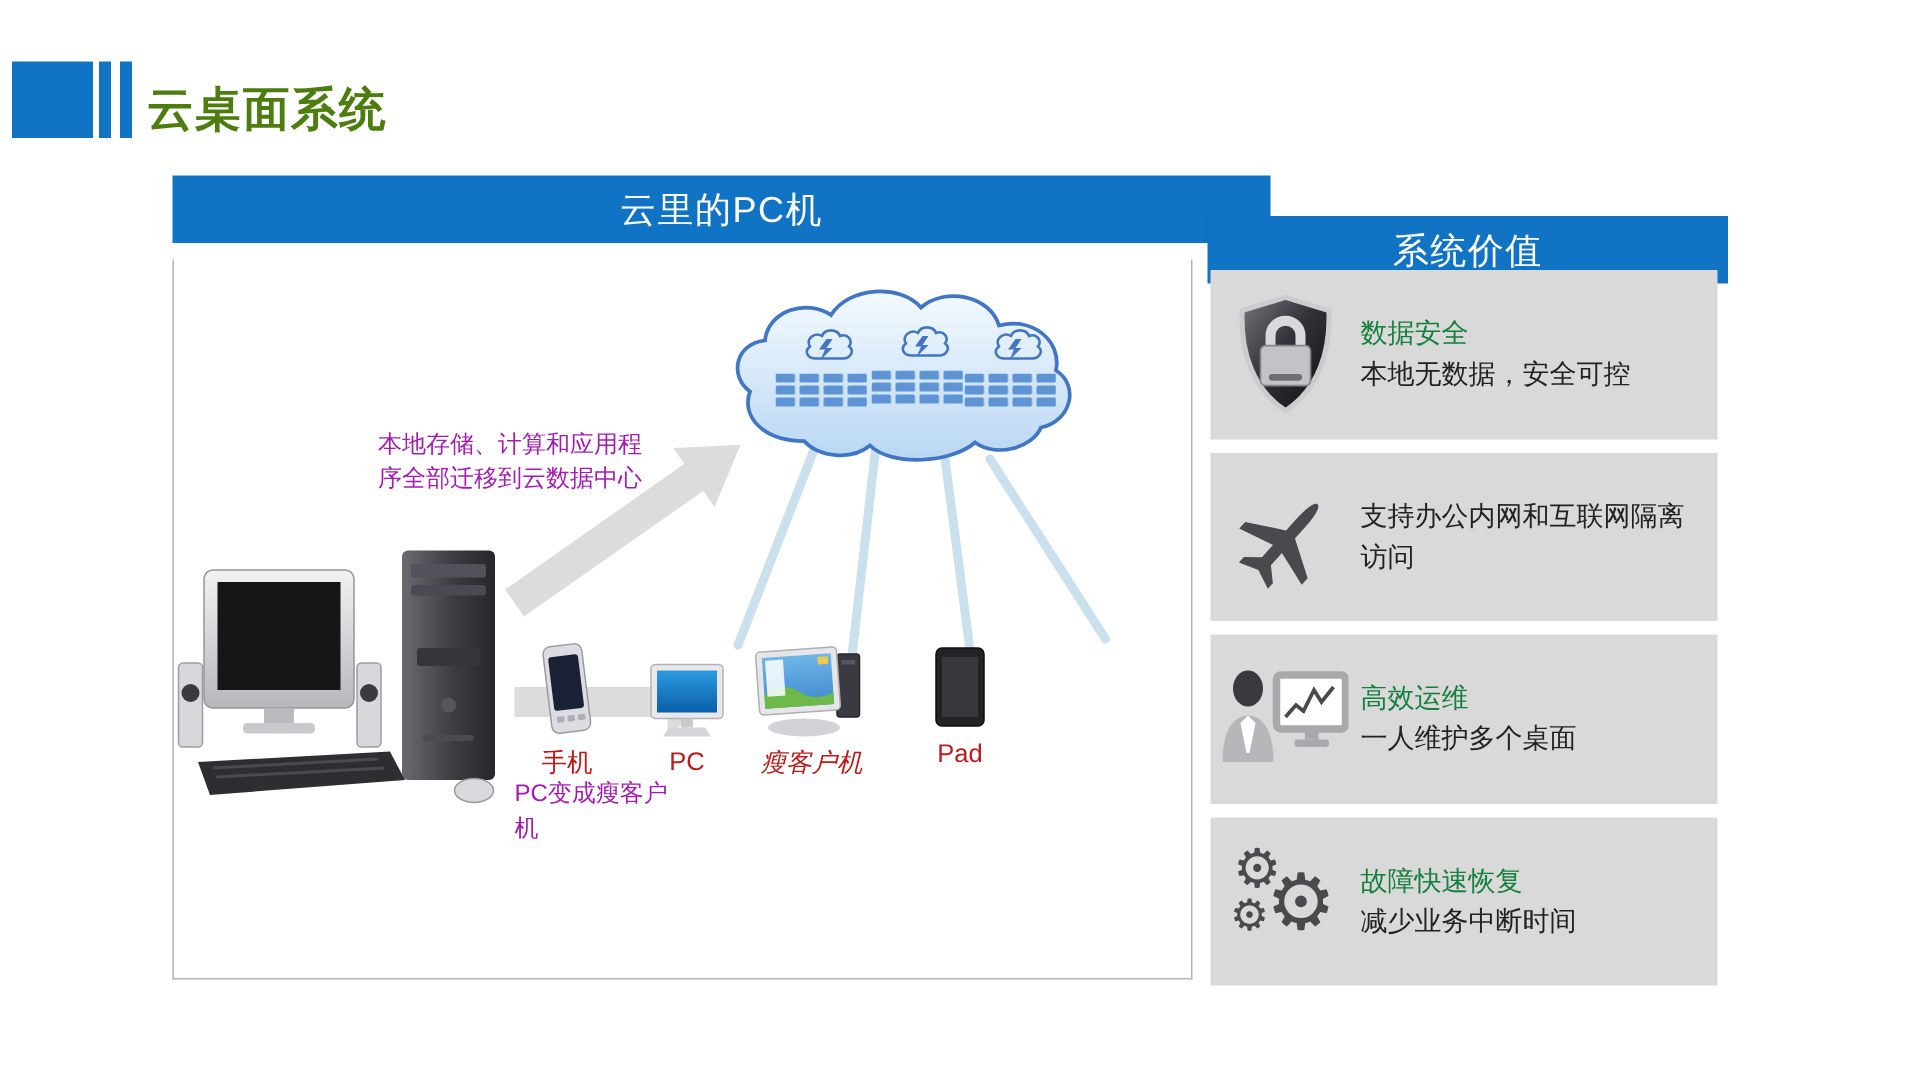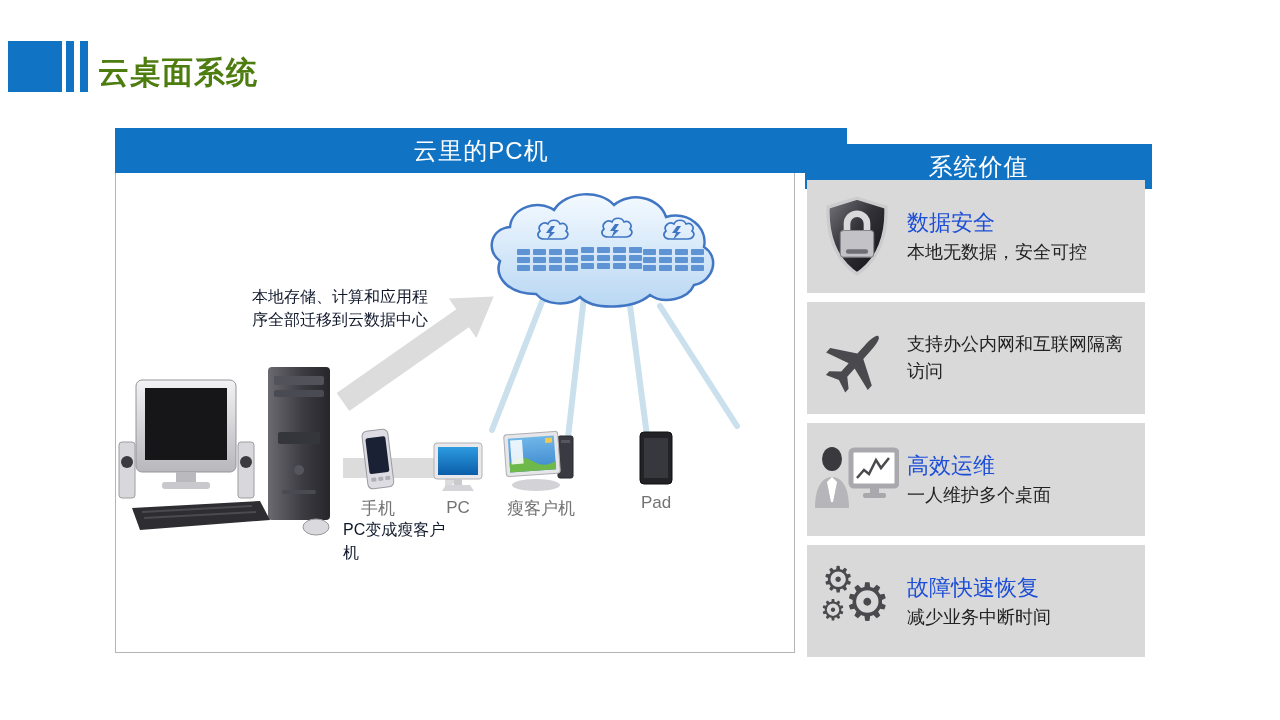--- a/index.html
+++ b/index.html
@@ -11,50 +11,50 @@
   .accent-square { position:absolute; left:8px; top:41px; width:54px; height:51px; background:#1173C4; }
   .accent-bar   { position:absolute; top:41px; width:8px; height:51px; background:#1173C4; }
   .accent-bar.b1 { left:66px; }
   .accent-bar.b2 { left:80px; }
   .page-title { position:absolute; left:98px; top:52px; font-size:31px; font-weight:bold; color:#4d7c0f; letter-spacing:1px; }
 
   
   .panel-header { position:absolute; height:45px; background:#1173C4; color:#fff;
                   display:flex; align-items:center; justify-content:center;
                   font-size:24px; letter-spacing:1px; }
-  .left-header  { left:115px; top:128px; width:732px; }
+  .left-header  { left:115px; top:117px; width:732px; }
   .right-header { left:805px; top:144px; width:347px; }
 
   .left-body { position:absolute; left:115px; top:173px; width:680px; height:480px;
                background:#fff; border:1px solid #b4b4b4; border-top:none; }
 
   
   .diagram-svg { position:absolute; left:115px; top:128px; width:680px; height:525px; }
 
-  .diagram-label { position:absolute; font-size:16px; line-height:1.45; color:#0f172a; }
+  .diagram-label { position:absolute; font-size:16px; line-height:1.45; color:#a21caf; }
   .label-top    { left:252px; top:285px; width:188px; }
   .label-bottom { left:343px; top:481px; width:112px;margin-top:37px; }
 
   .device { position:absolute; display:flex; flex-direction:column; align-items:center; }
-  .device-label { margin-top:5px; font-size:17px; color:#737373; }
+  .device-label { margin-top:5px; font-size:17px; color:#b91c1c; }
   .dev-phone { left:348px; top:428px; width:60px; }
   .dev-pc    { left:423px; top:441px; width:70px; }
-  .dev-thin  { left:495px; top:430px; width:92px; }
-  .dev-pad   { left:628px; top:430px; width:56px;text-align:right; }
+  .dev-thin  { left:495px; top:430px; width:92px;font-style:italic; }
+  .dev-pad   { left:612px; top:430px; width:56px;text-align:right; }
 
   .desktop-pc { position:absolute; left:118px; top:362px; width:235px; height:180px; }
   .cloud-art  { position:absolute; left:478px; top:183px; width:272px; height:138px; }
 
   
   .value-list { position:absolute; left:807px; top:180px; width:338px; height:477px;
                 display:flex; flex-direction:column; gap:9px; }
   .value-card { flex:1; background:#D9D9D9; display:flex; align-items:center; }
   .card-icon { width:100px; display:flex; align-items:center; justify-content:center; flex-shrink:0; }
   .card-text { flex:1; padding-right:6px; font-size:19px; line-height:1.5; color:#222; }
-  .card-title { font-size:22px; color:#1d4ed8; }
+  .card-title { font-size:18px; color:#15803d; }
   .card-desc  { font-size:18px; color:#222; }
 
   .gear-icon-wrap { position:relative; width:74px; height:74px; color:#4a4a4e; }
   .gear { position:absolute; font-family:"DejaVu Sans",sans-serif; line-height:1; }
   .gear.g1 { left:2px;  top:-2px; font-size:36px; }
   .gear.g2 { left:0px;  top:32px; font-size:29px; }
   .gear.g3 { left:24px; top:12px; font-size:52px; }
 </style>
 </head>
 <body>

